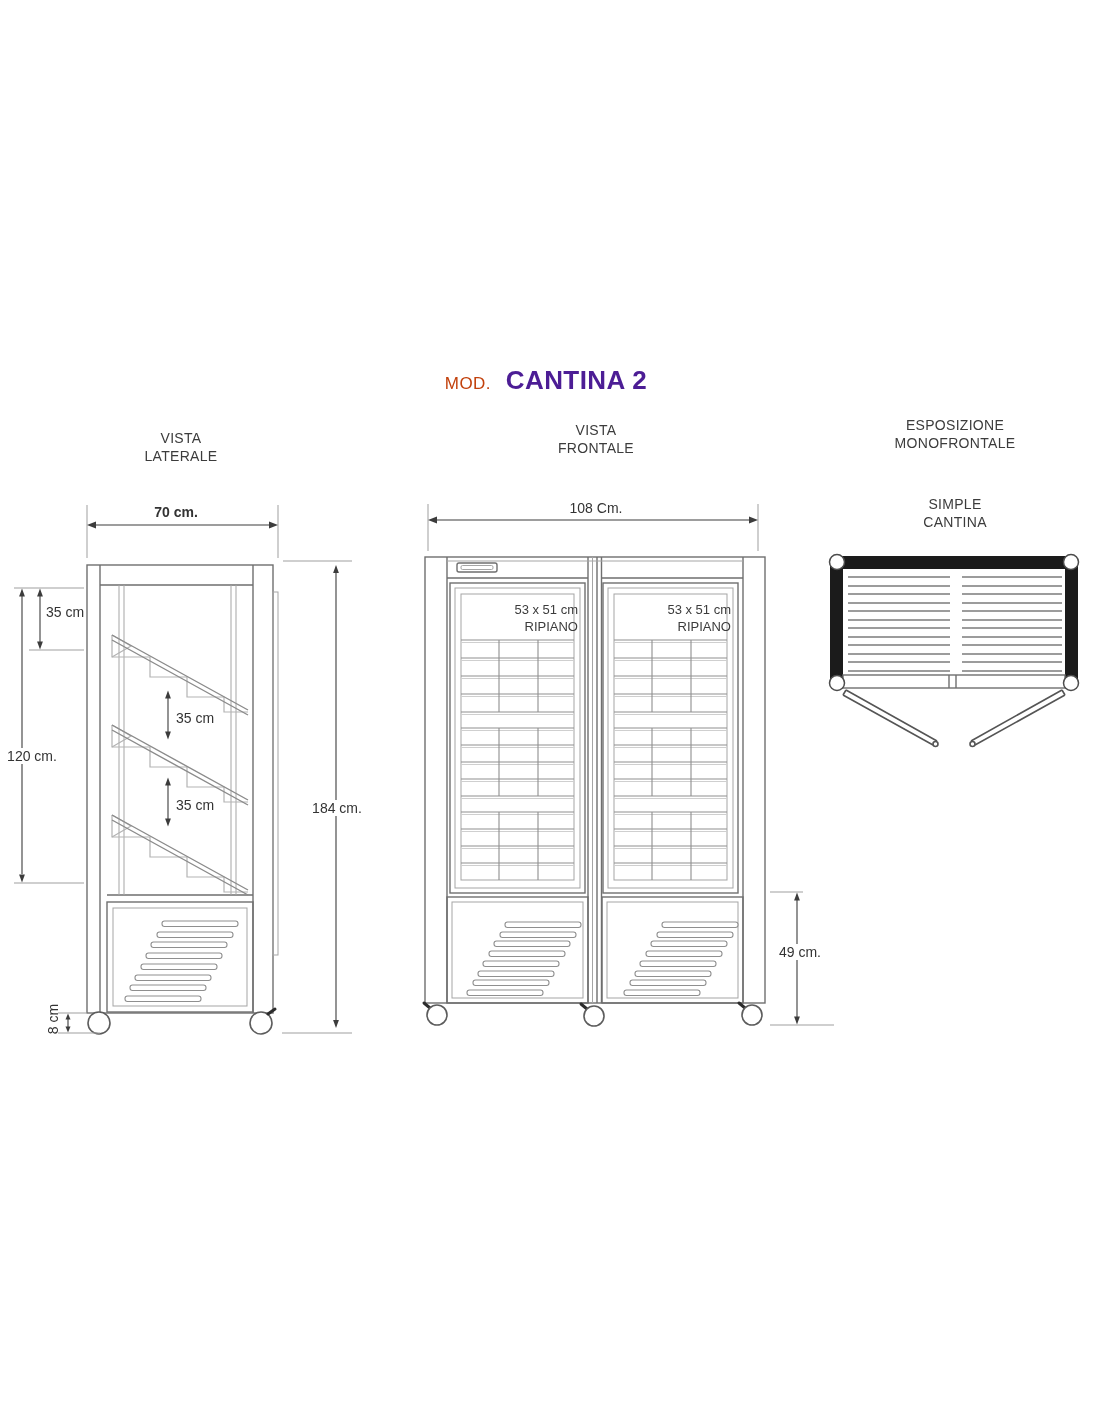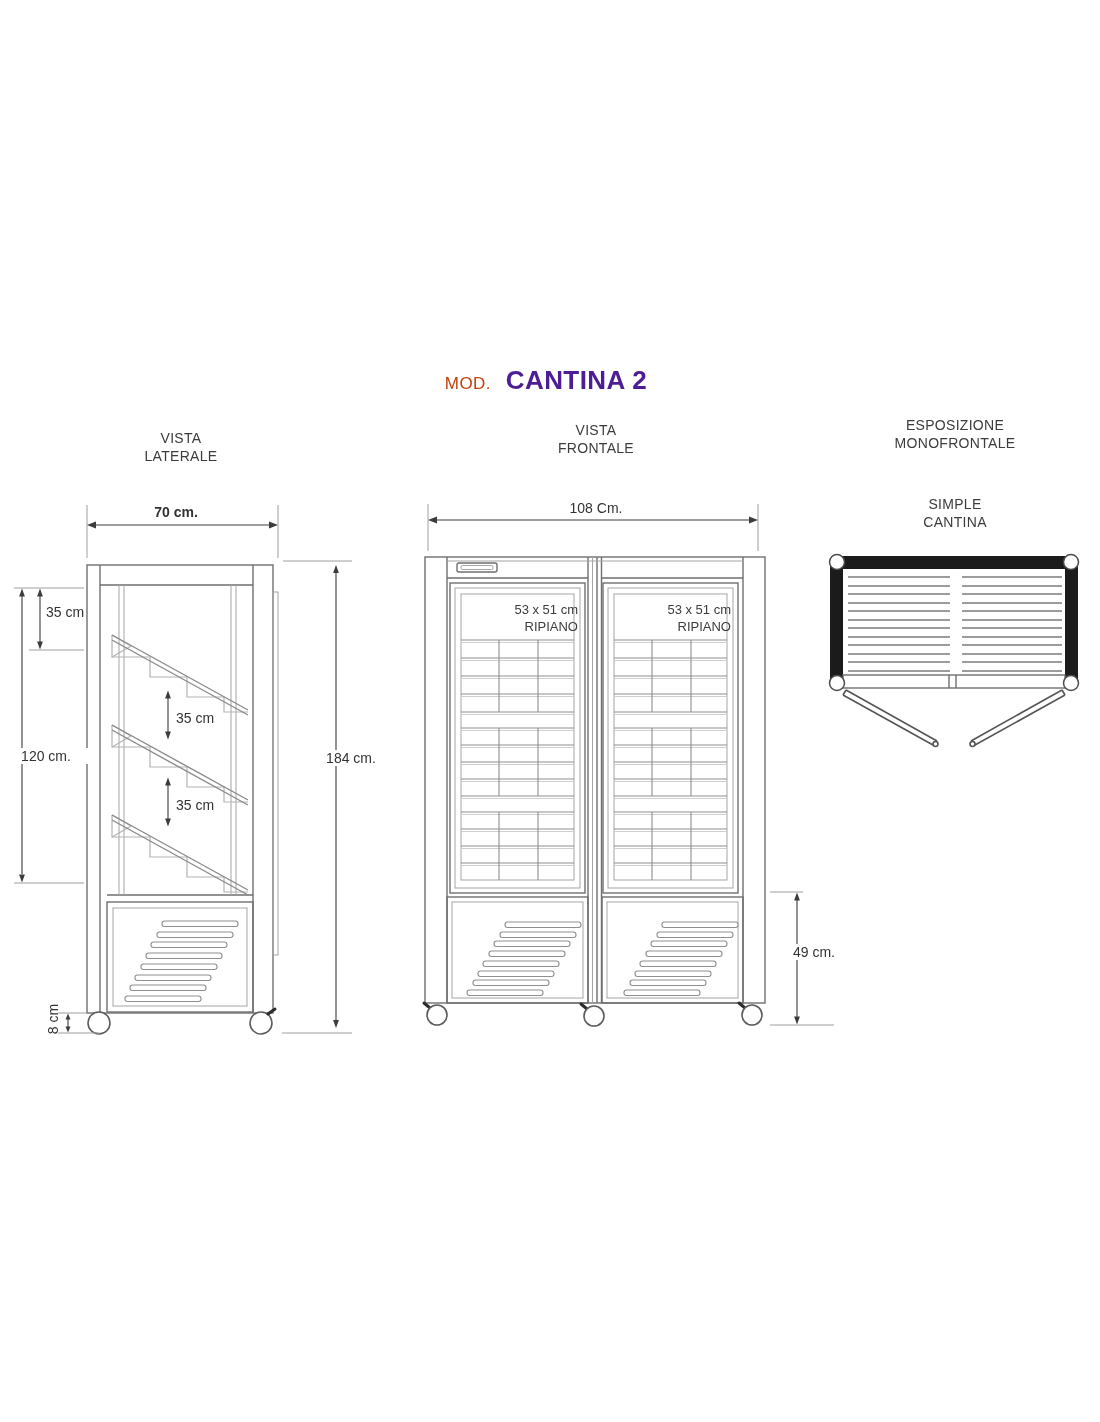--- a/index.html
+++ b/index.html
@@ -4,21 +4,21 @@
 <style>
   html,body{margin:0;padding:0;background:#fff;}
   .sheet{position:relative;width:1100px;height:1422px;background:#fff;overflow:hidden;
          font-family:"Liberation Sans",sans-serif;color:#3c3c3c;}
   .abs{position:absolute;}
   .title-block{display:flex;justify-content:center;align-items:baseline;gap:15px;white-space:nowrap;}
   .title-mod{font-size:17px;letter-spacing:.4px;color:#c2410c;}
   .title-model{font-size:26px;font-weight:bold;letter-spacing:.4px;color:#4c1d95;}
   .vlabel{font-size:14px;line-height:18px;text-align:center;letter-spacing:.3px;color:#3c3c3c;}
   .dimlbl{font-size:14px;text-align:center;white-space:nowrap;color:#333;}
-  .bg{background:#fff;padding:0 16px;}
+  .bg{background:#fff;padding:0 2px;}
   .shelf-lbl{font-size:13px;line-height:17px;text-align:right;color:#3c3c3c;}
   .rot{transform:rotate(-90deg);transform-origin:center center;display:flex;align-items:center;justify-content:center;}
   svg{position:absolute;overflow:visible;}
   .ln{stroke:#6f6f6f;stroke-width:1.4;fill:none;}
   .thin{stroke:#a5a5a5;stroke-width:1;fill:none;}
   .ln-light{stroke:#b3b3b3;stroke-width:1.2;fill:none;}
   .ln-mid{stroke:#8b8b8b;stroke-width:1.4;fill:none;}
   .grid-dark{stroke:#8f8f8f;stroke-width:1.1;fill:none;}
   .grid-light{stroke:#cfcfcf;stroke-width:1;fill:none;}
   .slat{fill:#fff;stroke:#8f8f8f;stroke-width:1.1;}
@@ -221,21 +221,21 @@
       <path class="door-open" d="M1062,690 L971,741 M1065,695 L975,745 M1062,690 L1065,695"></path>
       <circle class="door-open" cx="972.5" cy="744" r="2.5"></circle>
     </g>
   </svg>
 
   <div class="abs dimlbl" style="left:136px;top:504px;width:80px;font-weight:bold;">70 cm.</div>
   <div class="abs dimlbl" style="left:42px;top:604px;width:46px;">35 cm</div>
   <div class="abs dimlbl bg" style="left:1px;top:748px;width:58px;">120 cm.</div>
   <div class="abs dimlbl" style="left:172px;top:710px;width:46px;">35 cm</div>
   <div class="abs dimlbl" style="left:172px;top:797px;width:46px;">35 cm</div>
-  <div class="abs dimlbl bg" style="left:306px;top:750px;width:58px;">184 cm.</div>
+  <div class="abs dimlbl bg" style="left:306px;top:800px;width:58px;">184 cm.</div>
   <div class="abs dimlbl rot" style="left:33px;top:1012px;width:40px;height:14px;">8 cm</div>
   <div class="abs dimlbl" style="left:546px;top:500px;width:100px;">108 Cm.</div>
   <div class="abs dimlbl bg" style="left:771px;top:944px;width:54px;">49 cm.</div>
 
   <div class="abs shelf-lbl" style="left:458px;top:601px;width:120px;">
     <div>53 x 51 cm</div>
     <div>RIPIANO</div>
   </div>
   <div class="abs shelf-lbl" style="left:611px;top:601px;width:120px;">
     <div>53 x 51 cm</div>

